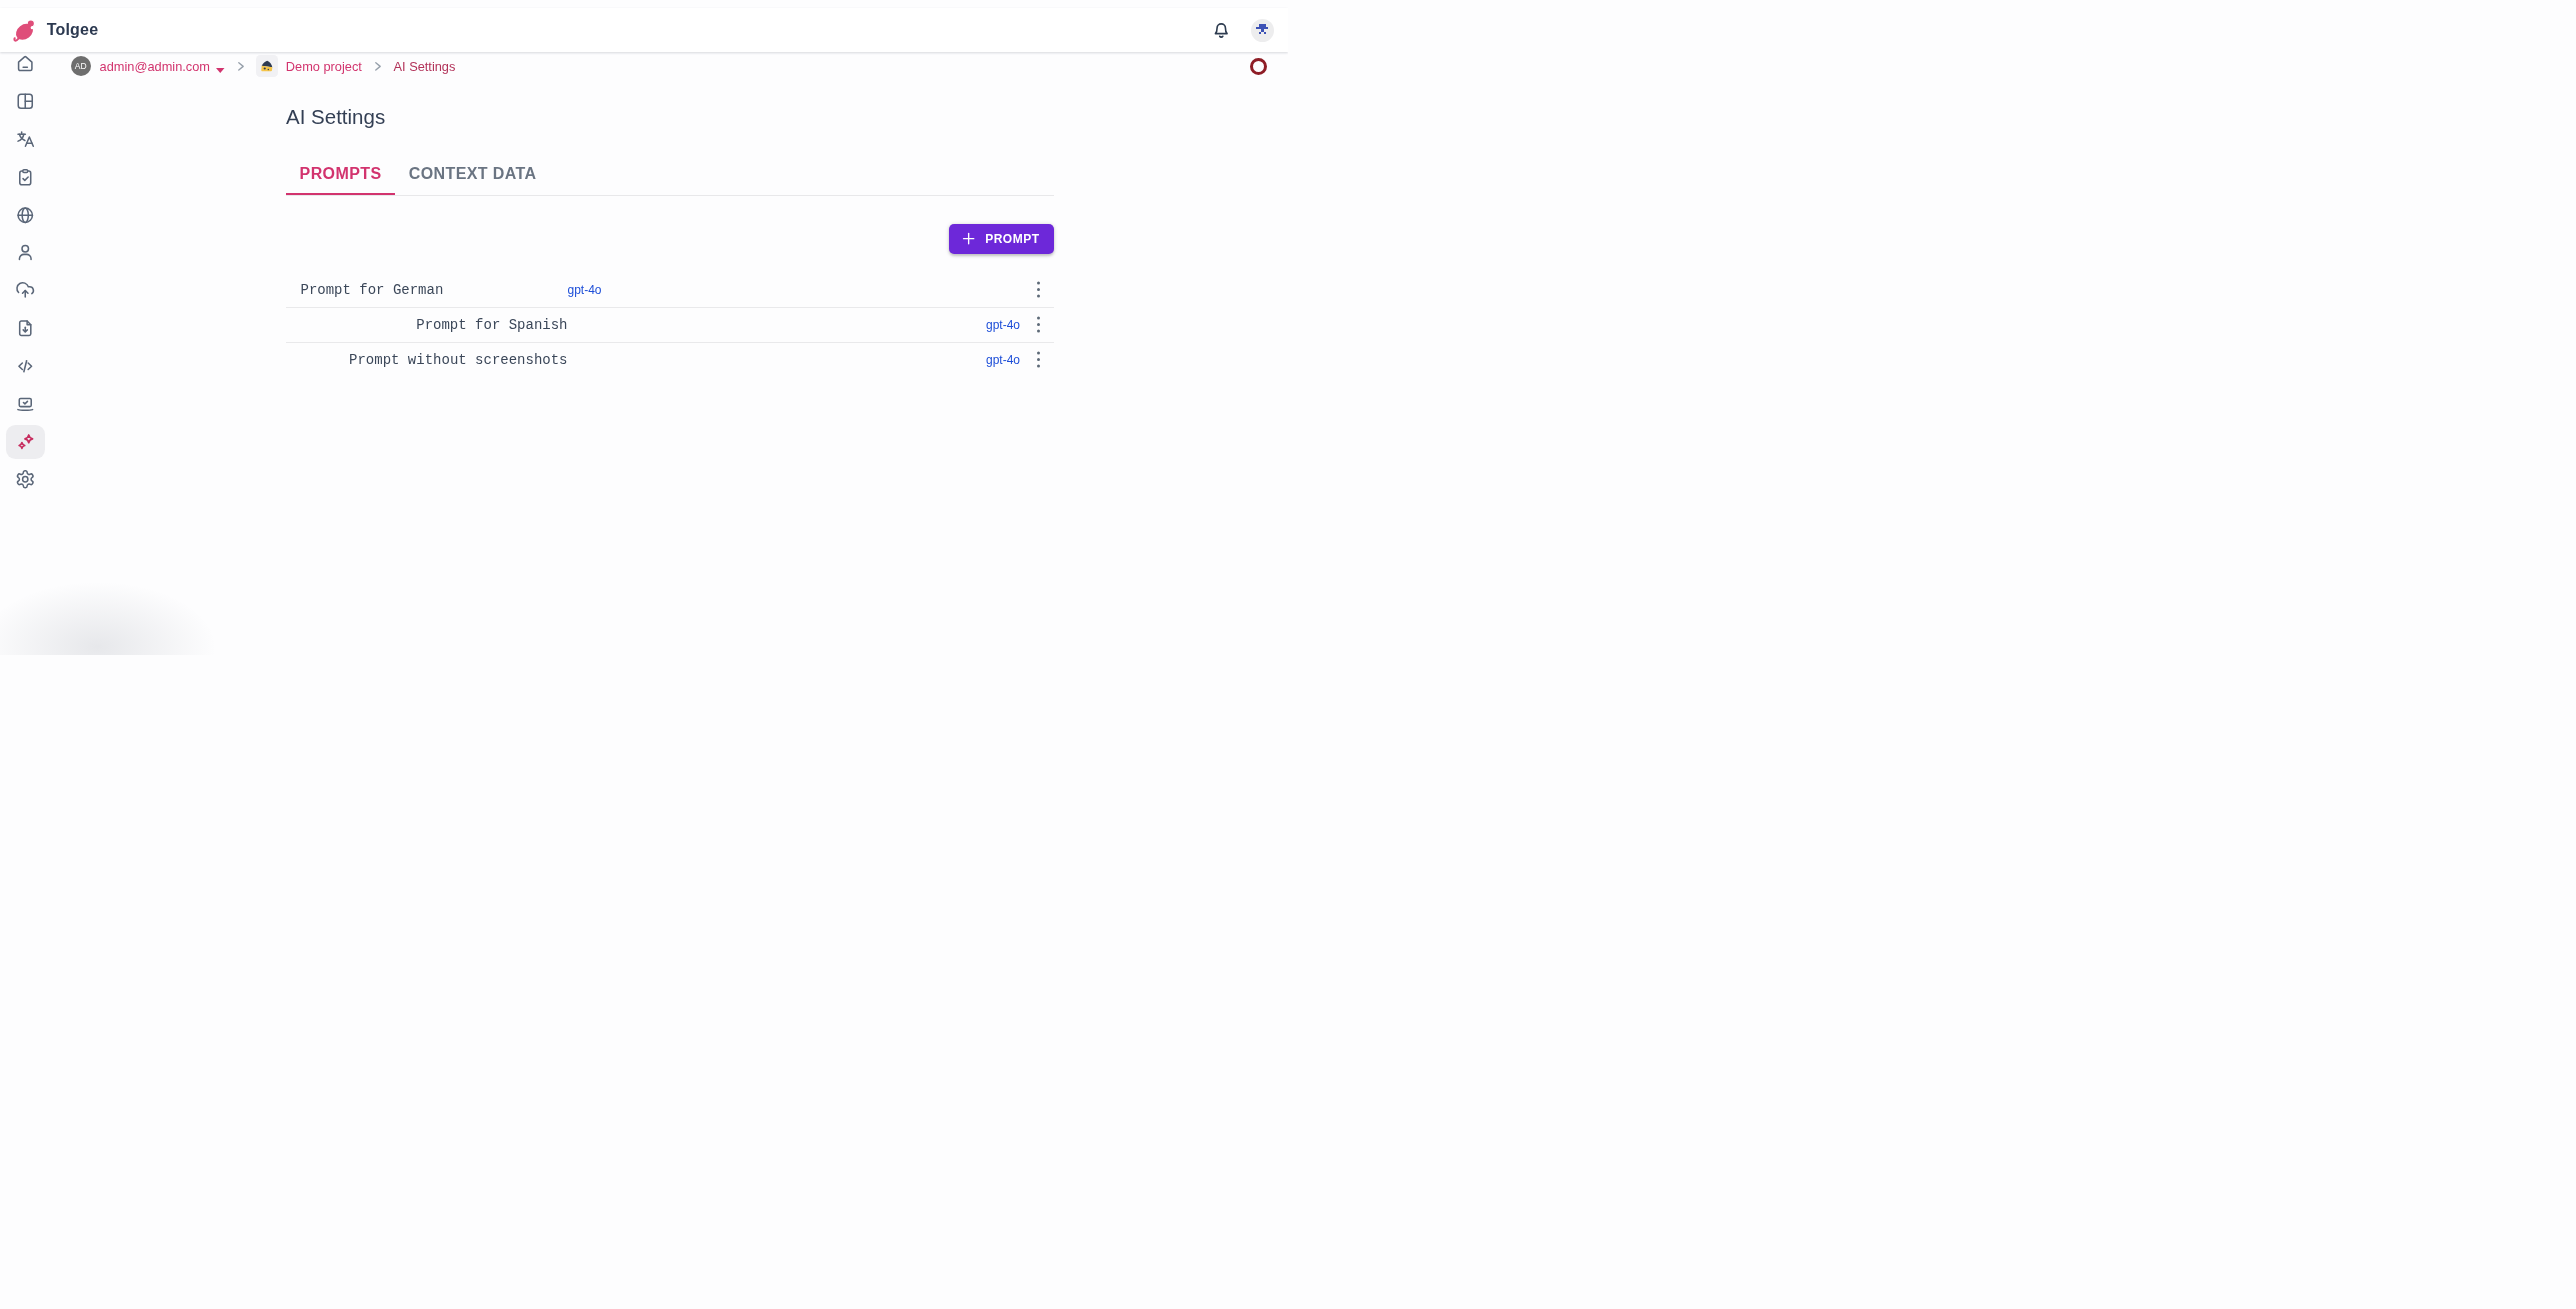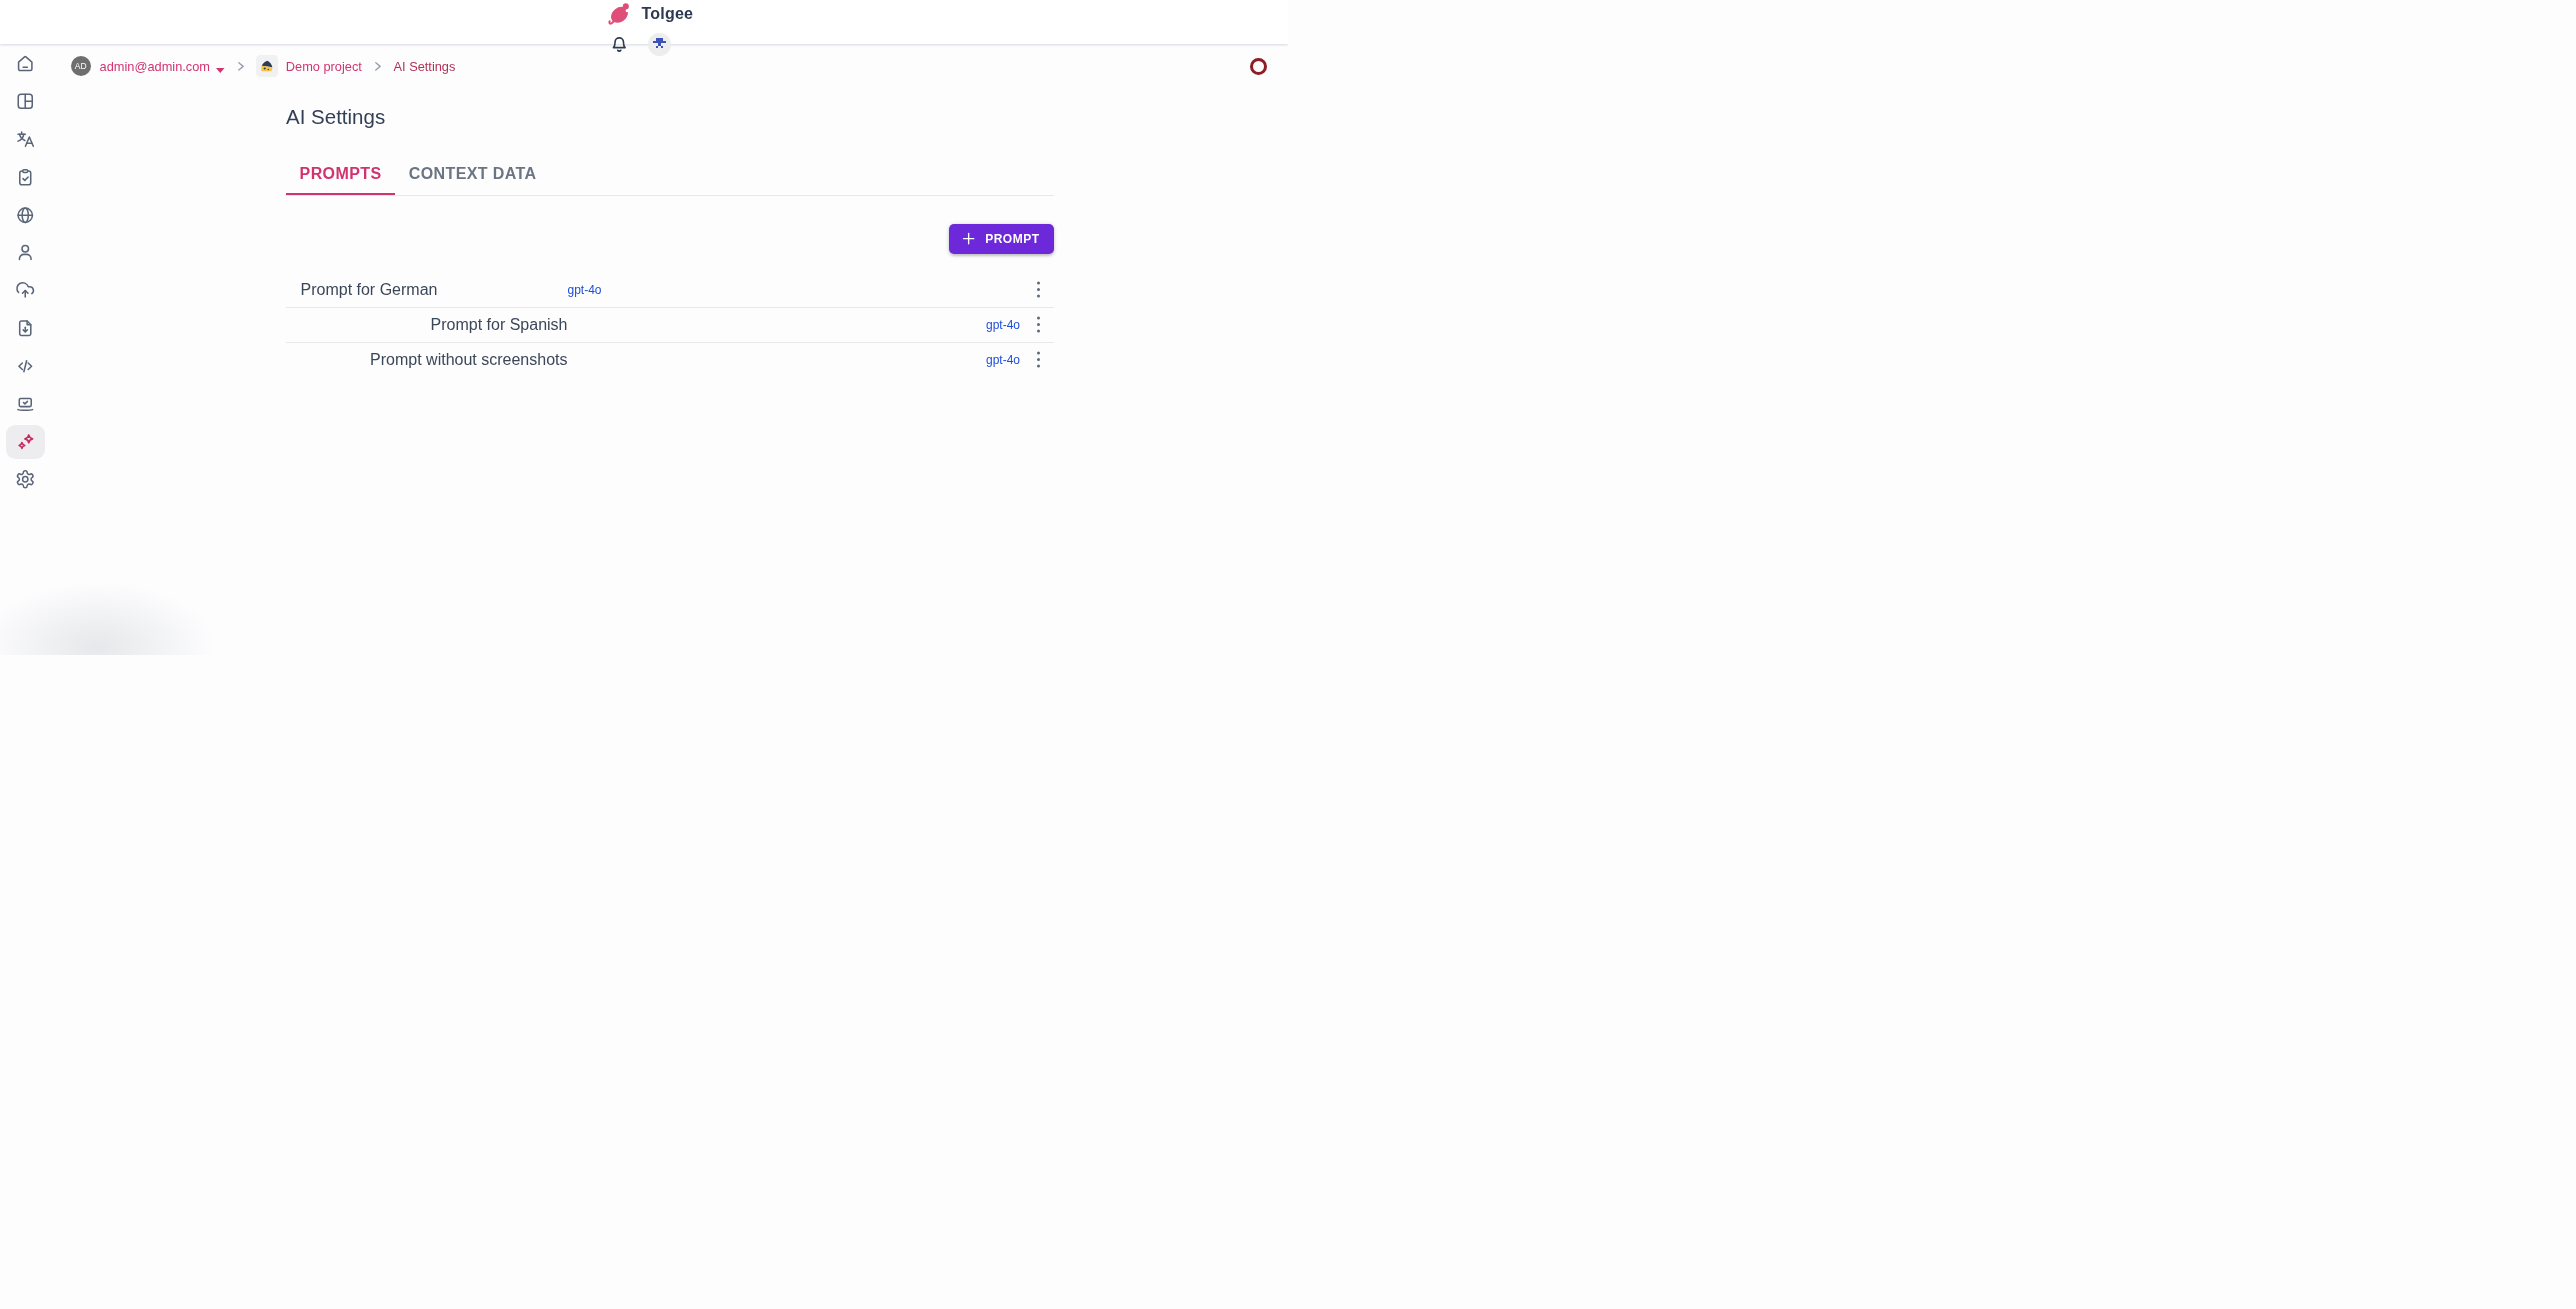--- a/index.html
+++ b/index.html
@@ -6,25 +6,24 @@
   body{
     width:1288px;height:655px;overflow:hidden;position:relative;
     background:#fdfdfe;
     font-family:"Liberation Sans","DejaVu Sans",sans-serif;
     -webkit-font-smoothing:antialiased;
   }
   button{font-family:inherit;border:none;background:none;cursor:pointer;padding:0;}
 
   
   .topbar{
-    position:absolute;top:0;left:0;right:0;height:44px;background:#ffffff;
+    position:absolute;top:8px;left:0;right:0;height:44px;background:#ffffff;
     display:flex;align-items:center;justify-content:space-between;
     box-shadow:0 0.9px 2.6px rgba(40,50,70,.12),0 0.9px 1.7px rgba(40,50,70,.06);
     z-index:10;
-    flex-direction:column;
   }
   .logo{display:flex;align-items:center;gap:7.7px;padding-left:12px;}
   .logo-title{font-size:16px;font-weight:700;color:#2c3950;letter-spacing:0.2px;}
   .topbar-right{display:flex;align-items:center;gap:12px;padding-right:14.5px;}
   .icon-btn{width:34px;height:34px;display:flex;align-items:center;justify-content:center;border-radius:50%;color:#2e3c50;}
   .avatar-btn{width:23px;height:23px;border-radius:50%;background:#ededee;display:flex;align-items:center;justify-content:center;overflow:hidden;}
 
   
   .sidebar{
     position:absolute;top:44px;left:0;bottom:0;width:51px;
@@ -76,21 +75,21 @@
     height:30px;padding:0 14.5px 0 12px;border-radius:5.1px;background:#6d28d9;color:#fff;
     font-size:12px;font-weight:600;letter-spacing:0.5px;display:inline-flex;align-items:center;gap:8.5px;
     box-shadow:0 1.7px 2.6px rgba(0,0,0,.18),0 0.9px 5.1px rgba(0,0,0,.10);text-transform:uppercase;
   }
   .prompt-list{margin-top:19px;}
   .prow{
     display:grid;grid-template-columns:267px 1fr 34px;align-items:center;
     height:34px;padding-left:14.5px;cursor:pointer;
   }
   .prow + .prow{border-top:0.9px solid #e9e9eb;text-align:right;}
-  .pname{font-size:16px;color:#3b4759;}
+  .pname{font-size:14px;color:#3b4759;font-family:Liberation Mono, monospace;}
   .pmodel{font-size:12px;color:#1d4ed8;}
   .kebab{width:31px;height:31px;border-radius:50%;display:flex;align-items:center;justify-content:center;justify-self:end;}
   .dots{width:3.4px;height:3.4px;border-radius:50%;background:#5d6977;box-shadow:0 -6.4px 0 #5d6977,0 6.4px 0 #5d6977;display:block;}
 
   
   .corner-shadow{
     position:absolute;left:-25.6px;bottom:-60px;width:247px;height:136px;pointer-events:none;
     background:radial-gradient(ellipse at center,rgba(80,88,105,.13),rgba(80,88,105,0) 68%);
   }
   svg{display:block;}

